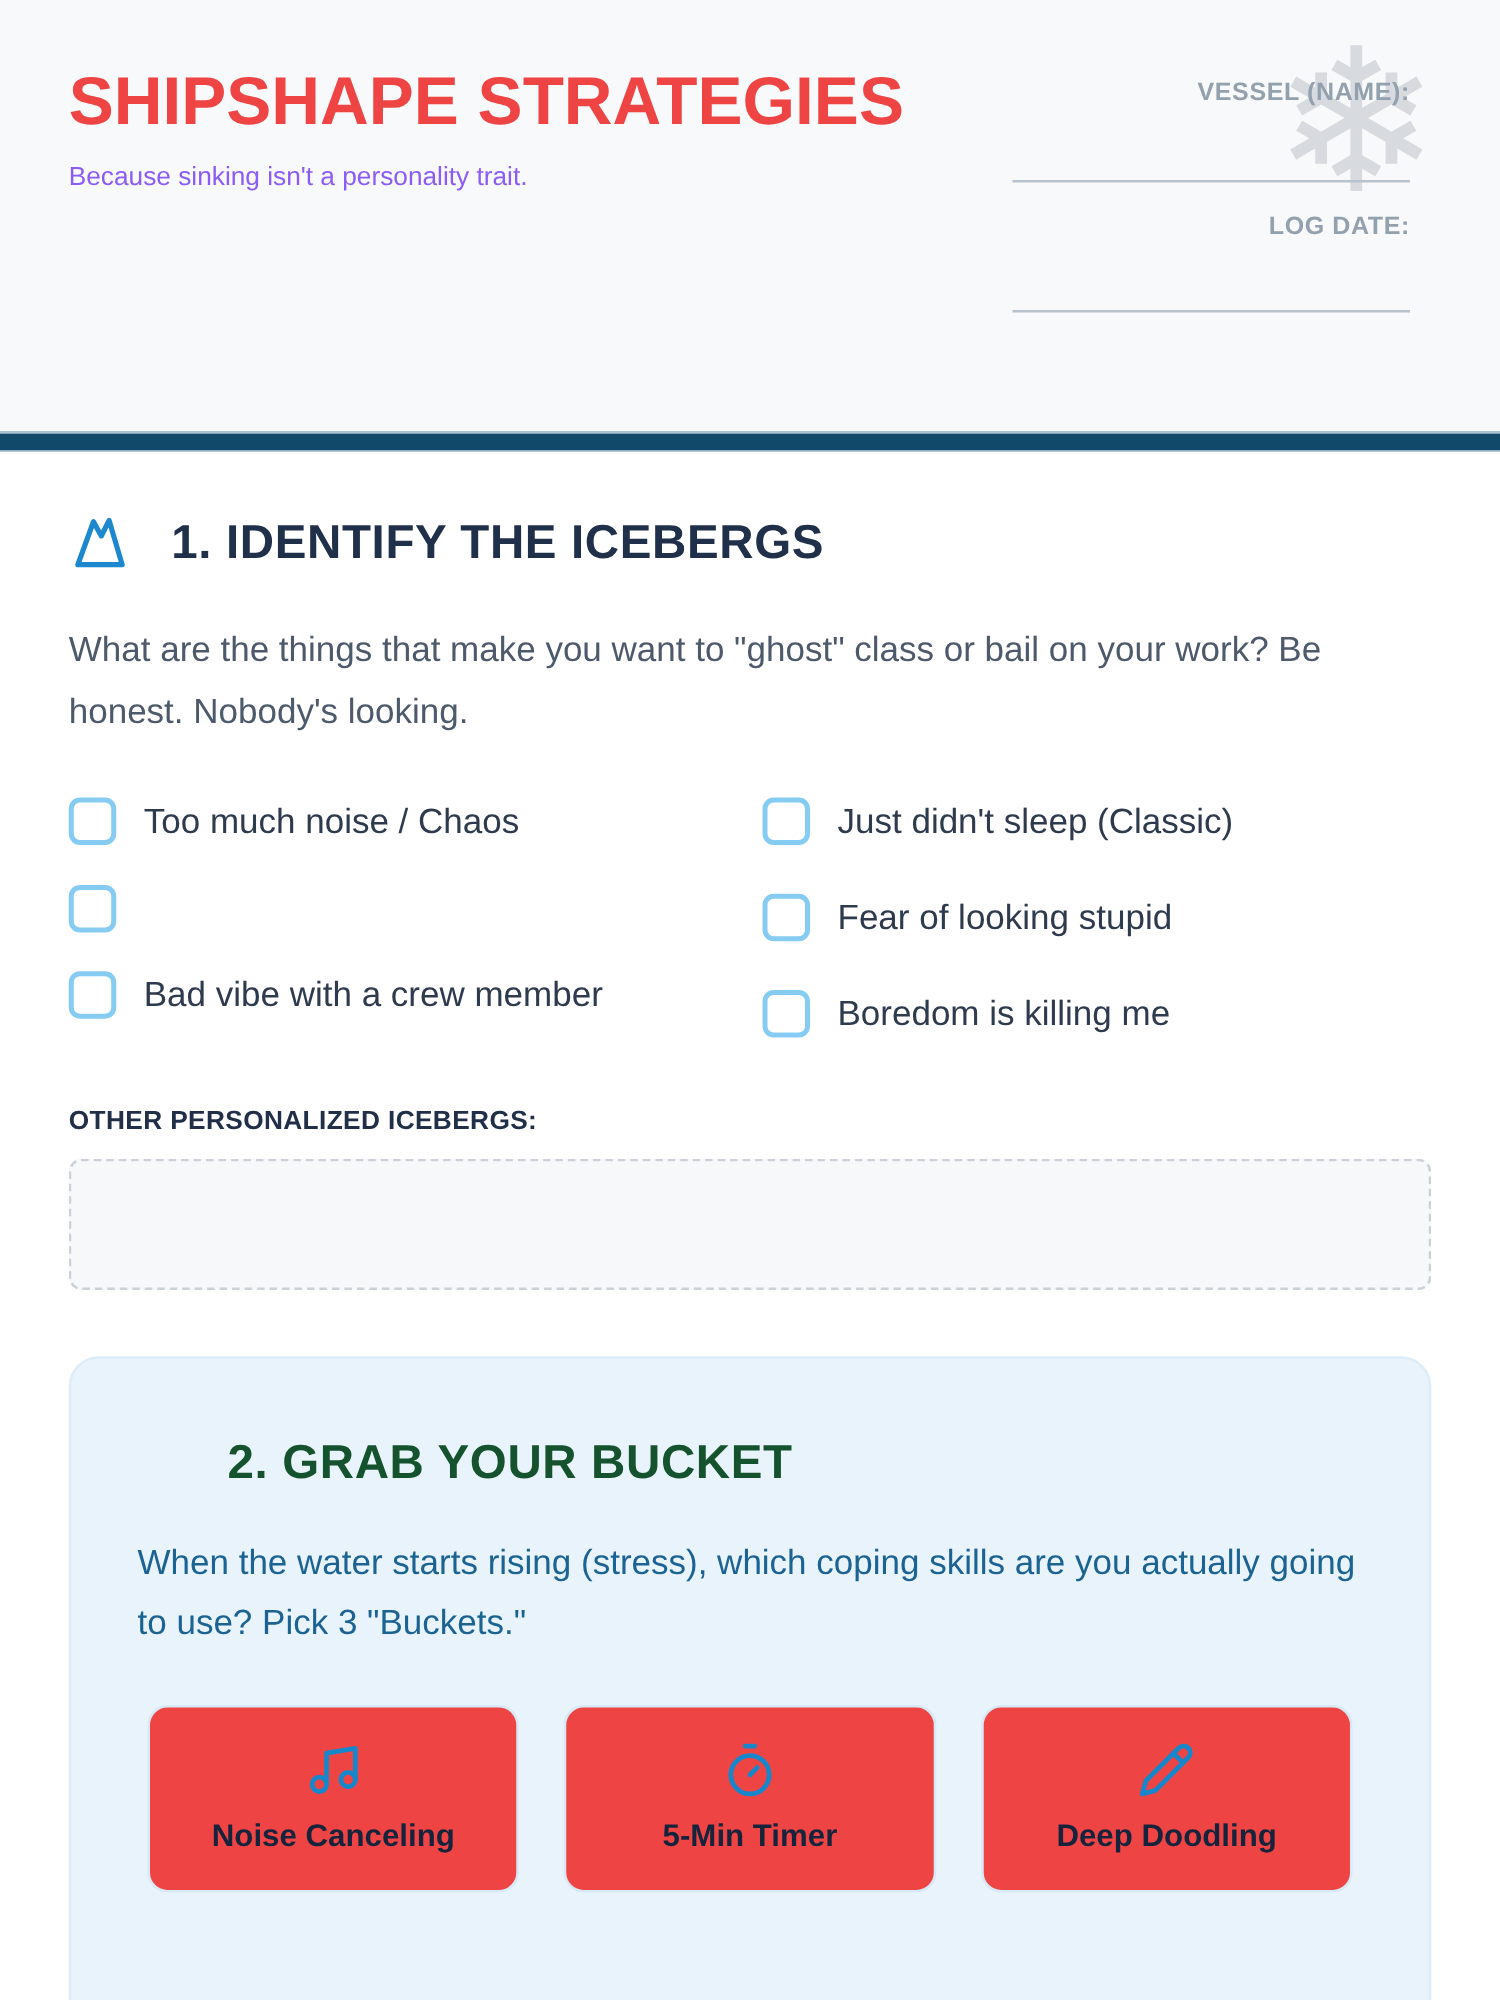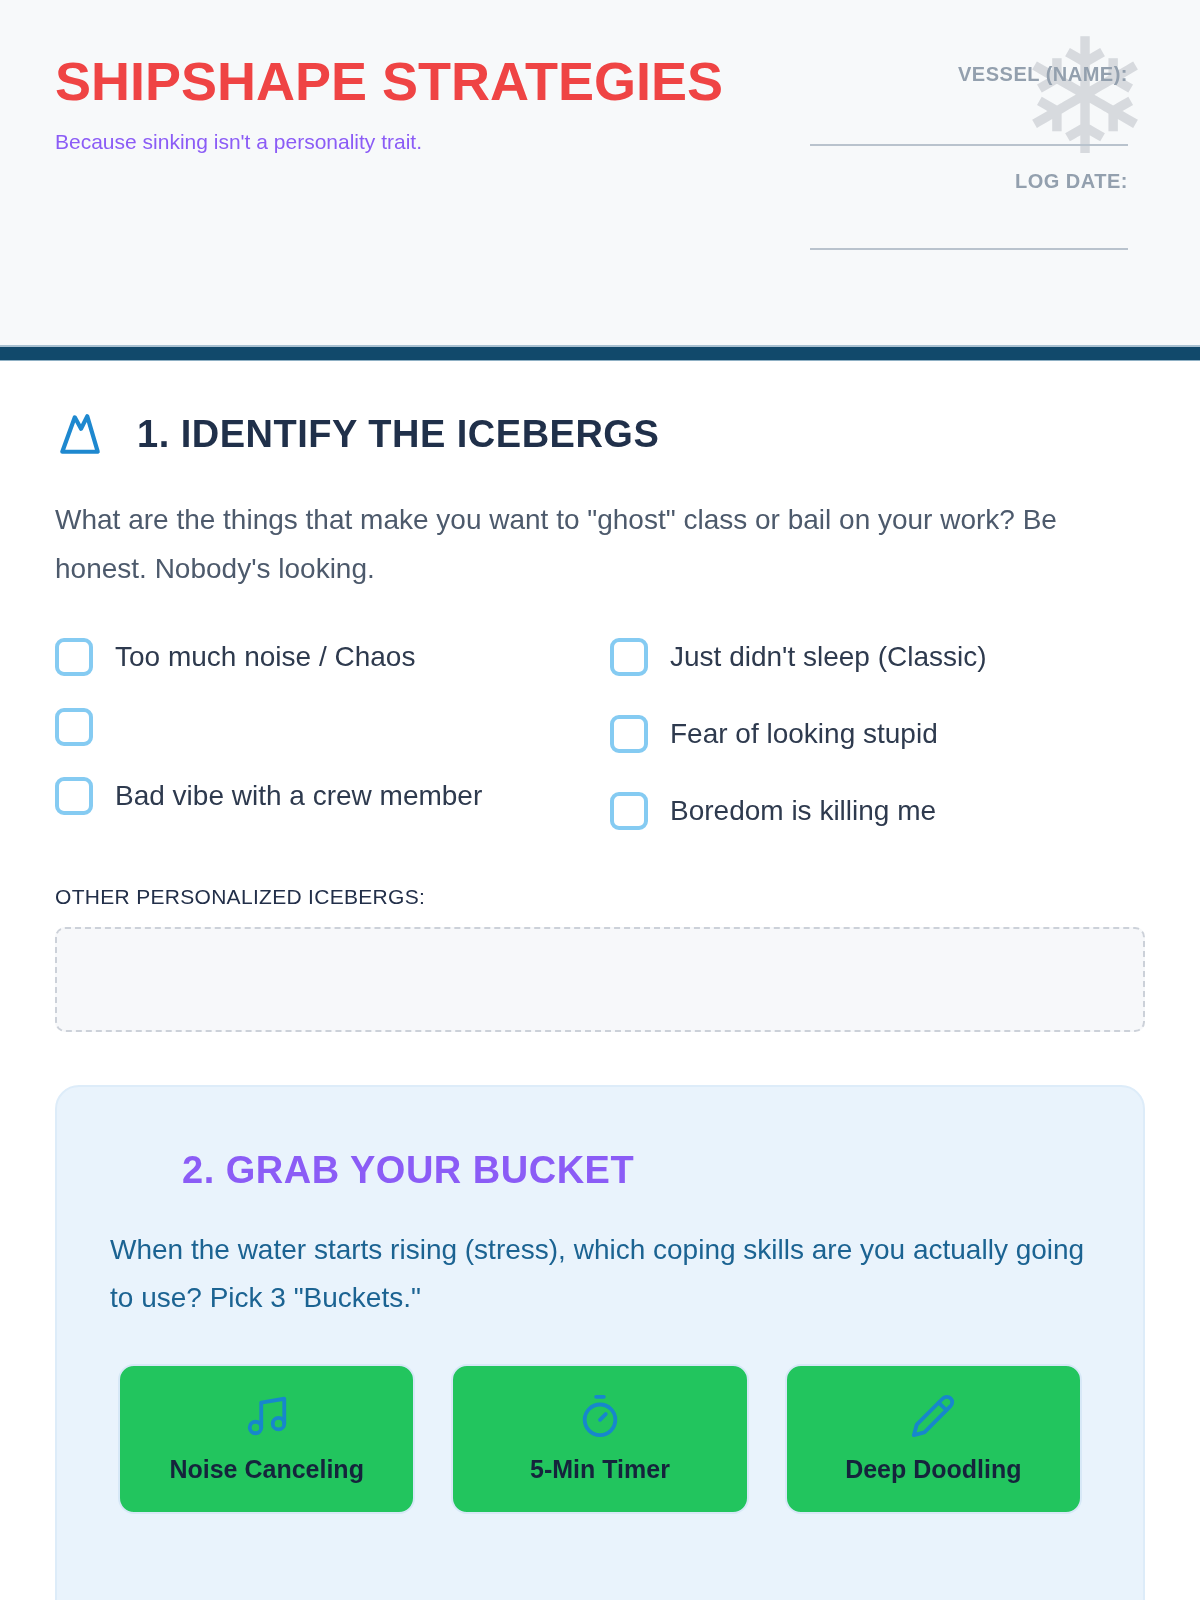--- a/index.html
+++ b/index.html
@@ -125,21 +125,21 @@
   }
   .check-label {
     font-size: 28px;
     color: #2e3a4e;
     line-height: 1.6;
   }
   .col1 .check-label { max-width: 400px; }
   .other-label {
     margin-top: 52px;
     font-size: 21px;
-    font-weight: 400;
+    font-weight: 700;
     letter-spacing: 0.3px;
     color: #222f49;
   }
   .other-box {
     margin-top: 18px;
     height: 105px;
     width: 1090px;
     background: #f7f8fa;
     border: 2px dashed #ccd1d9;
     border-radius: 10px;
@@ -154,39 +154,39 @@
     border-radius: 24px;
     padding: 50px 53px;
     height: 760px;
   }
   .s2-heading {
     margin-top: 12px;
     margin-left: 72px;
     font-size: 38px;
     font-weight: 800;
     letter-spacing: 0.5px;
-    color: #8b5cf6;
+    color: #14532d;
   }
   .s2-prompt {
     margin-top: 34px;
     font-size: 28px;
     color: #1b6392;
     line-height: 1.7;
     max-width: 1000px;
   }
   .bucket-grid {
     margin-top: 42px;
     padding: 0 8px;
     display: grid;
     grid-template-columns: 1fr 1fr 1fr;
     column-gap: 36px;
     row-gap: 30px;
   }
   .bucket-card {
-    background: #22c55e;
+    background: #ef4444;
     border: 2px solid #d7e8f7;
     border-radius: 16px;
     height: 150px;
     display: flex;
     flex-direction: column;
     align-items: center;
     justify-content: center;
     gap: 16px;
     cursor: pointer;
   }

